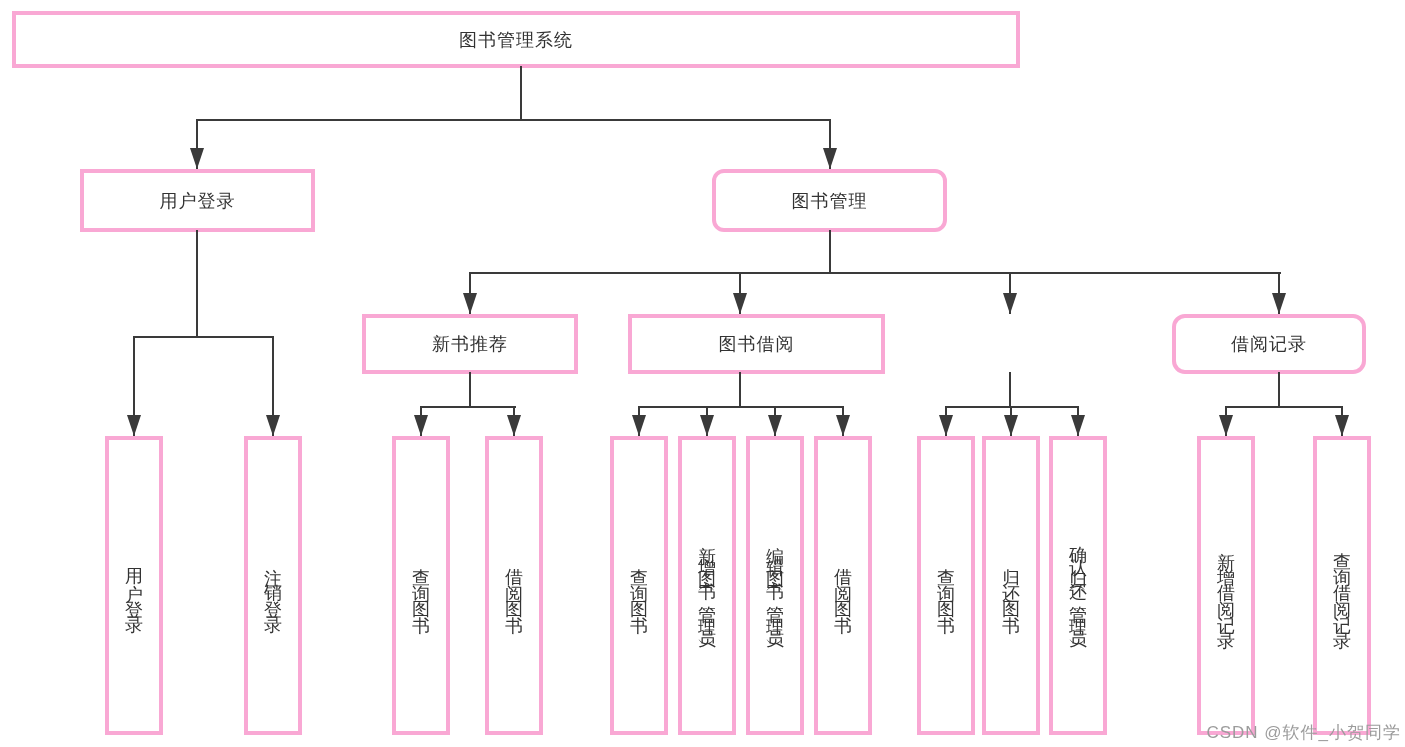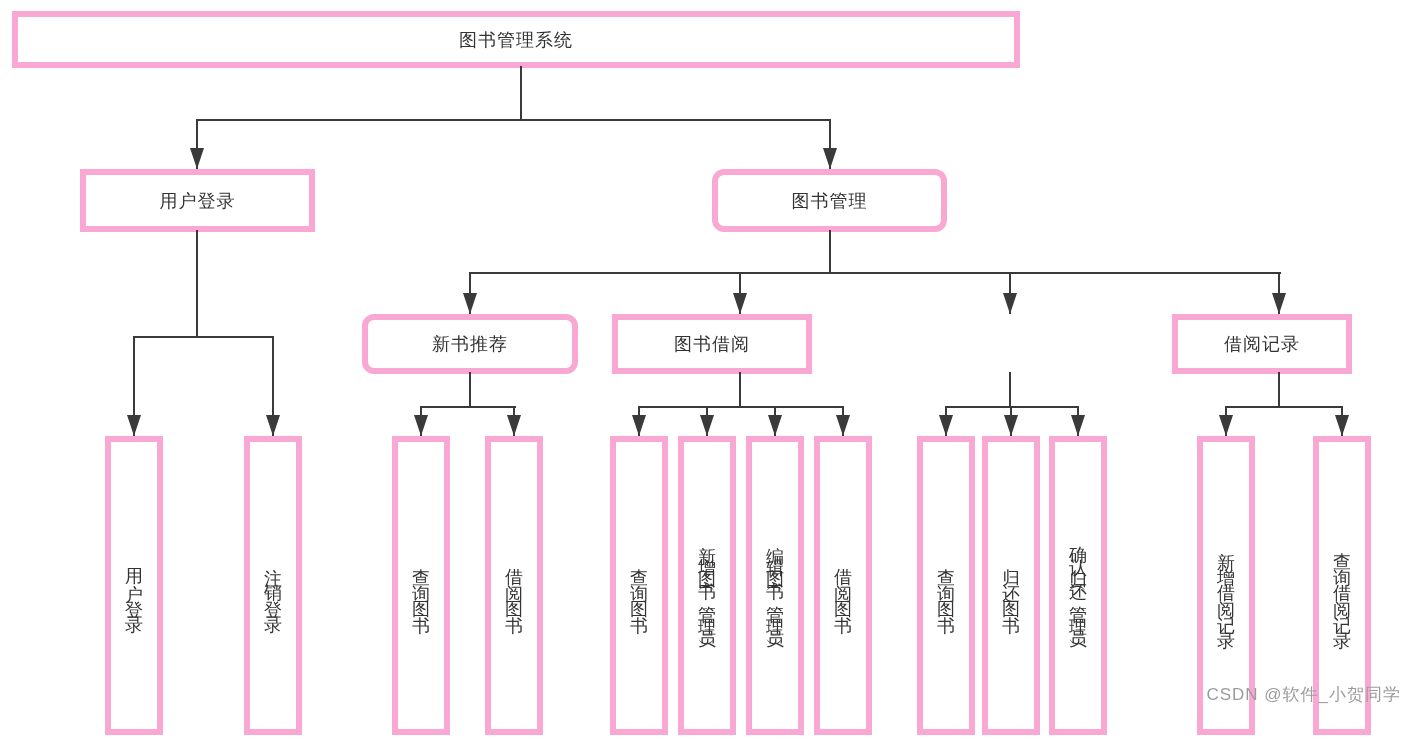--- a/index.html
+++ b/index.html
@@ -8,21 +8,21 @@
     width: 1405px;
     height: 747px;
     background: #ffffff;
     font-family: "Liberation Sans", sans-serif;
     overflow: hidden;
   }
   
   .box {
     position: absolute;
     box-sizing: border-box;
-    border: 6px solid #f9a8d4;
+    border: 4px solid #f9a8d4;
     background: #ffffff;
     display: flex;
     align-items: center;
     justify-content: center;
     color: #333333;
   }
   .hbox span {
     font-size: 18px;
     letter-spacing: 1px;
     white-space: nowrap;
@@ -40,21 +40,21 @@
   .arr {
     position: absolute;
     width: 0; height: 0;
     border-left: 7px solid transparent;
     border-right: 7px solid transparent;
     border-top: 21px solid #3a3a3a;
   }
   
   .watermark {
     position: absolute;
-    top: 683px;
+    top: 721px;
     right: 4px;
     font-size: 17px;
     color: #9c9c9c;
     letter-spacing: 1px;
     white-space: nowrap;
   }
 </style>
 </head>
 <body>
 
@@ -89,27 +89,27 @@
   <div class="ln" style="left:469px; top:272px; width:812px; height:2px;"></div>
   <div class="ln" style="left:469px; top:272px; width:2px; height:42px;"></div>
   <div class="arr" style="left:463px; top:293px;"></div>
   <div class="ln" style="left:739px; top:272px; width:2px; height:42px;"></div>
   <div class="arr" style="left:733px; top:293px;"></div>
   <div class="ln" style="left:1009px; top:272px; width:2px; height:42px;"></div>
   <div class="arr" style="left:1003px; top:293px;"></div>
   <div class="ln" style="left:1278px; top:272px; width:2px; height:42px;"></div>
   <div class="arr" style="left:1272px; top:293px;"></div>
 
-  <div class="box hbox" style="left:362px; top:314px; width:216px; height:60px;border-radius:12px;">
+  <div class="box hbox" style="left:362px; top:314px; width:216px; height:60px;">
     <span>新书推荐</span>
   </div>
-  <div class="box hbox" style="left:612px; top:314px; width:200px; height:60px;">
+  <div class="box hbox" style="left:628px; top:314px; width:257px; height:60px;">
     <span>图书借阅</span>
   </div>
-  <div class="box hbox" style="left:1172px; top:314px; width:180px; height:60px;">
+  <div class="box hbox" style="left:1172px; top:314px; width:194px; height:60px;border-radius:13px;">
     <span>借阅记录</span>
   </div>
 
   <div class="ln" style="left:469px; top:372px; width:2px; height:34px;"></div>
   <div class="ln" style="left:420px; top:406px; width:96px; height:2px;"></div>
   <div class="ln" style="left:420px; top:406px; width:2px; height:30px;"></div>
   <div class="arr" style="left:414px; top:415px;"></div>
   <div class="ln" style="left:513px; top:406px; width:2px; height:30px;"></div>
   <div class="arr" style="left:507px; top:415px;"></div>
 

